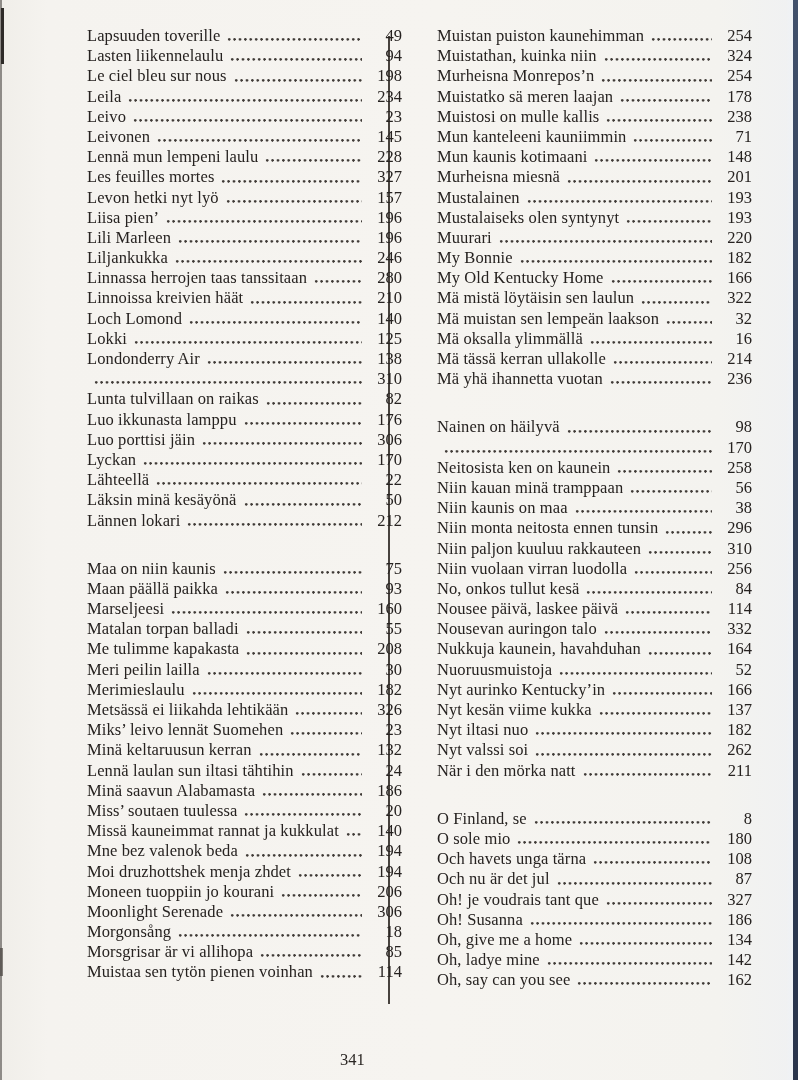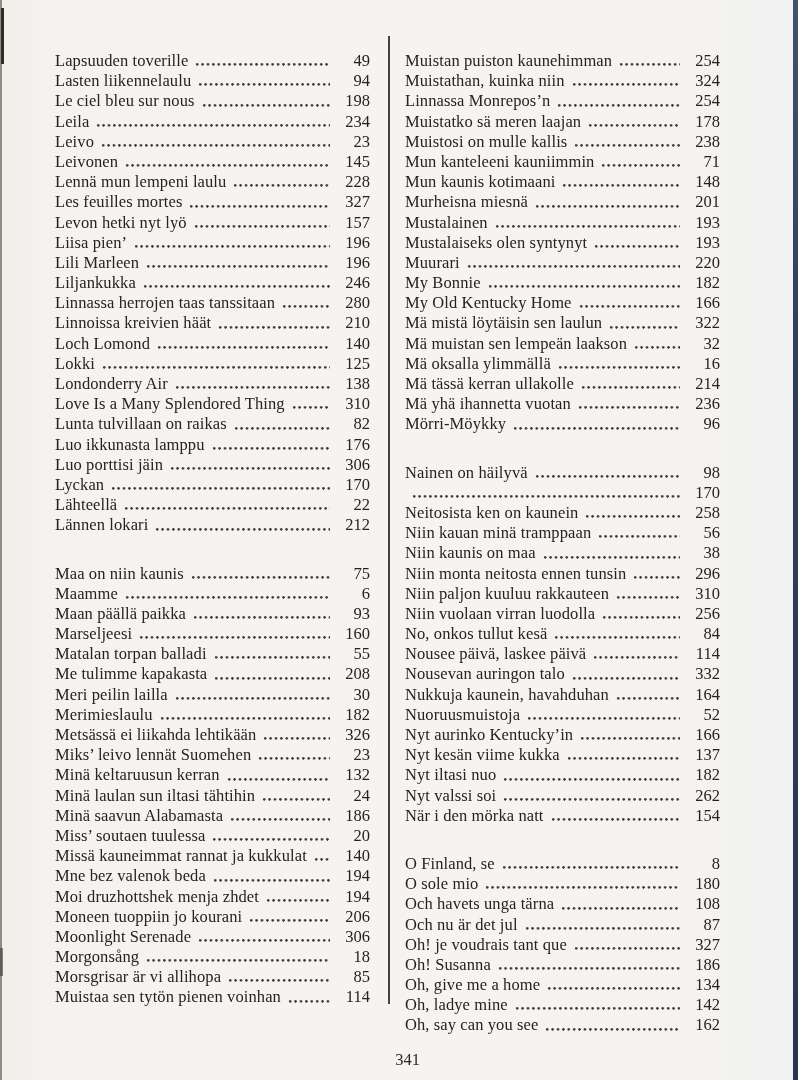--- a/index.html
+++ b/index.html
@@ -43,21 +43,22 @@
     background: linear-gradient(180deg, #42516c 0%, #2f3e58 35%, #2a354c 100%);
   }
   .divider {
     position: absolute;
     left: 388px; top: 36px;
     width: 1.6px; height: 968px;
     background: #47423d;
   }
   .col {
     position: absolute;
-    top: 51px;
+    top: 26px;
+    margin-left: 32px;
   }
   .col-left  { left: 55px;  width: 315px; }
   .col-right { left: 405px; width: 315px; }
   .group { margin-top: 28px; }
   .group:first-child { margin-top: 0; }
   .row {
     display: flex;
     align-items: baseline;
     height: 20.2px;
     line-height: 20.2px;
@@ -82,21 +83,21 @@
   .n {
     flex: 0 0 auto;
     width: 34px;
     text-align: right;
   }
   .footer {
     position: absolute;
     top: 1050px;
     left: 340px;
     width: 80px;
-    text-align: right;
+    text-align: left;
     font-size: 16.5px;
     color: #2b2724;
   }
 </style>
 </head>
 <body>
 
 <div class="page">
   <div class="edge-left"></div>
   <div class="edge-left-mark-top"></div>
@@ -187,21 +188,20 @@
           <span class="t">Lokki</span>
           <span class="leader"></span>
           <span class="n">125</span>
         </div>
         <div class="row">
           <span class="t">Londonderry Air</span>
           <span class="leader"></span>
           <span class="n">138</span>
         </div>
         <div class="row">
-          <span class="t">Love Is a Many Splendored Thing</span>
           <span class="leader"></span>
           <span class="n">310</span>
         </div>
         <div class="row">
           <span class="t">Lunta tulvillaan on raikas</span>
           <span class="leader"></span>
           <span class="n">82</span>
         </div>
         <div class="row">
           <span class="t">Luo ikkunasta lamppu</span>
@@ -215,39 +215,39 @@
         </div>
         <div class="row">
           <span class="t">Lyckan</span>
           <span class="leader"></span>
           <span class="n">170</span>
         </div>
         <div class="row">
           <span class="t">Lähteellä</span>
           <span class="leader"></span>
           <span class="n">22</span>
+        </div>
+        <div class="row">
+          <span class="t">Läksin minä kesäyönä</span>
+          <span class="leader"></span>
+          <span class="n">50</span>
         </div>
         <div class="row">
           <span class="t">Lännen lokari</span>
           <span class="leader"></span>
           <span class="n">212</span>
         </div>
       </div>
       <div class="group">
         <div class="row">
           <span class="t">Maa on niin kaunis</span>
           <span class="leader"></span>
           <span class="n">75</span>
         </div>
         <div class="row">
-          <span class="t">Maamme</span>
-          <span class="leader"></span>
-          <span class="n">6</span>
-        </div>
-        <div class="row">
           <span class="t">Maan päällä paikka</span>
           <span class="leader"></span>
           <span class="n">93</span>
         </div>
         <div class="row">
           <span class="t">Marseljeesi</span>
           <span class="leader"></span>
           <span class="n">160</span>
         </div>
         <div class="row">
@@ -279,21 +279,21 @@
           <span class="t">Miks’ leivo lennät Suomehen</span>
           <span class="leader"></span>
           <span class="n">23</span>
         </div>
         <div class="row">
           <span class="t">Minä keltaruusun kerran</span>
           <span class="leader"></span>
           <span class="n">132</span>
         </div>
         <div class="row">
-          <span class="t">Minä laulan sun iltasi tähtihin</span>
+          <span class="t">Lennä laulan sun iltasi tähtihin</span>
           <span class="leader"></span>
           <span class="n">24</span>
         </div>
         <div class="row">
           <span class="t">Minä saavun Alabamasta</span>
           <span class="leader"></span>
           <span class="n">186</span>
         </div>
         <div class="row">
           <span class="t">Miss’ soutaen tuulessa</span>
@@ -348,21 +348,21 @@
           <span class="t">Muistan puiston kaunehimman</span>
           <span class="leader"></span>
           <span class="n">254</span>
         </div>
         <div class="row">
           <span class="t">Muistathan, kuinka niin</span>
           <span class="leader"></span>
           <span class="n">324</span>
         </div>
         <div class="row">
-          <span class="t">Linnassa Monrepos’n</span>
+          <span class="t">Murheisna Monrepos’n</span>
           <span class="leader"></span>
           <span class="n">254</span>
         </div>
         <div class="row">
           <span class="t">Muistatko sä meren laajan</span>
           <span class="leader"></span>
           <span class="n">178</span>
         </div>
         <div class="row">
           <span class="t">Muistosi on mulle kallis</span>
@@ -426,25 +426,20 @@
         </div>
         <div class="row">
           <span class="t">Mä tässä kerran ullakolle</span>
           <span class="leader"></span>
           <span class="n">214</span>
         </div>
         <div class="row">
           <span class="t">Mä yhä ihannetta vuotan</span>
           <span class="leader"></span>
           <span class="n">236</span>
-        </div>
-        <div class="row">
-          <span class="t">Mörri-Möykky</span>
-          <span class="leader"></span>
-          <span class="n">96</span>
         </div>
       </div>
       <div class="group">
         <div class="row">
           <span class="t">Nainen on häilyvä</span>
           <span class="leader"></span>
           <span class="n">98</span>
         </div>
         <div class="row">
           <span class="leader"></span>
@@ -521,21 +516,21 @@
           <span class="n">182</span>
         </div>
         <div class="row">
           <span class="t">Nyt valssi soi</span>
           <span class="leader"></span>
           <span class="n">262</span>
         </div>
         <div class="row">
           <span class="t">När i den mörka natt</span>
           <span class="leader"></span>
-          <span class="n">154</span>
+          <span class="n">211</span>
         </div>
       </div>
       <div class="group">
         <div class="row">
           <span class="t">O Finland, se</span>
           <span class="leader"></span>
           <span class="n">8</span>
         </div>
         <div class="row">
           <span class="t">O sole mio</span>

